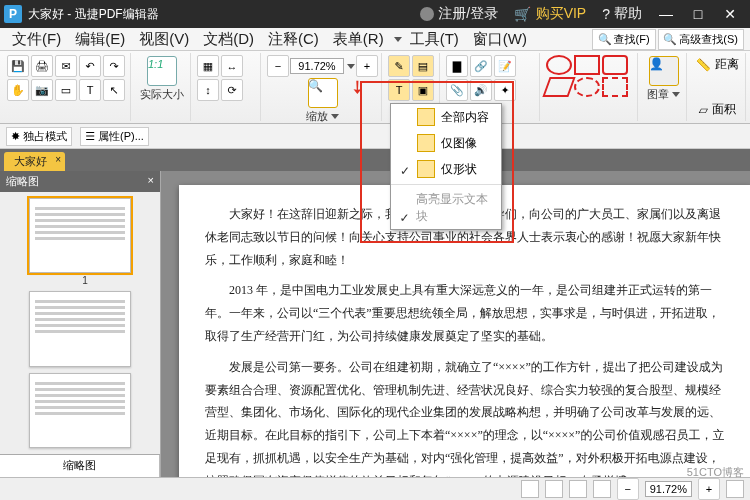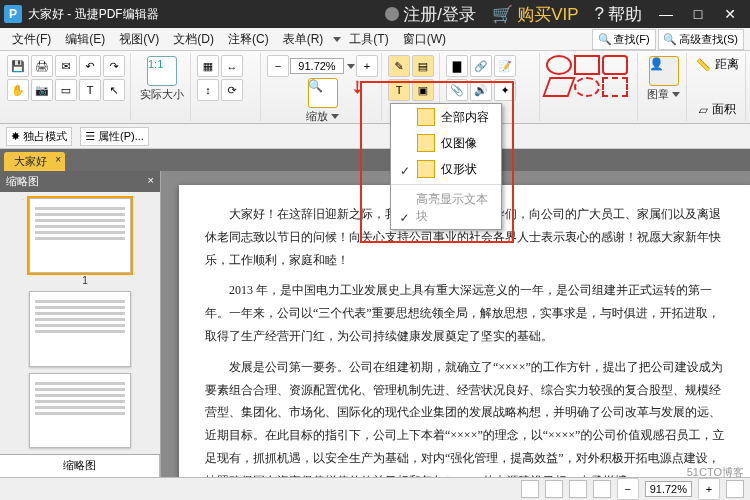--- a/index.html
+++ b/index.html
@@ -2,27 +2,27 @@
 <html><head>
 <meta charset="utf-8">
 <style>
 html,body{margin:0;padding:0;font-family:"Microsoft YaHei","SimSun",sans-serif;font-size:12px;background:#f0f0f0;overflow:hidden}
 #app{width:750px;height:500px;background:#e8e8e8;position:relative;display:flex;flex-direction:column}
 
 .titlebar{height:28px;background:#2b2b2b;color:#fff;display:flex;align-items:center;padding:0 4px}
 .titlebar .logo{width:18px;height:18px;background:#3aa0e0;margin-right:6px;display:flex;align-items:center;justify-content:center;color:#fff;font-weight:bold;border-radius:2px}
 .titlebar .title{font-size:12px}
 .titlebar .spacer{flex:1}
-.titlebar .tbtn{display:flex;align-items:center;gap:4px;padding:0 8px;color:#eee;font-size:17px}
+.titlebar .tbtn{display:flex;align-items:center;gap:4px;padding:0 8px;color:#eee;font-size:14px}
 .titlebar .tbtn .ic{width:14px;height:14px;border-radius:50%;background:#888;display:inline-block}
 .titlebar .vip{color:#f4c542}
 .titlebar .winbtn{width:32px;text-align:center;font-size:14px}
 
 .menubar{height:22px;background:#f5f5f5;border-bottom:1px solid #ccc;display:flex;align-items:center;padding:0 6px;gap:2px}
-.menubar .mitem{padding:2px 6px;font-size:12px;color:#222}
+.menubar .mitem{padding:2px 6px;font-size:15px;color:#222}
 .menubar .msep{flex:1}
 .menubar .mfind{display:flex;align-items:center;gap:2px;padding:2px 5px;border:1px solid #ccc;background:#fff;font-size:11px}
 
 .ribbon{height:68px;background:linear-gradient(#fafafa,#eee);border-bottom:1px solid #bbb;display:flex;align-items:stretch;padding:2px 4px;gap:3px;position:relative}
 .rgroup{display:flex;flex-direction:column;align-items:center;justify-content:space-between;padding:2px 3px;border-right:1px solid #ddd}
 .rgroup:last-child{border-right:none}
 .bigbtn{display:flex;flex-direction:column;align-items:center;gap:1px;padding:1px 3px}
 .bigbtn .bicon{width:28px;height:28px;background:#ffd24d;border:1px solid #d8a500;border-radius:3px}
 .bigbtn .blabel{font-size:11px;color:#333;display:flex;align-items:center;gap:1px}
 .rowicons{display:flex;gap:2px;flex-wrap:wrap;max-width:120px}
@@ -130,21 +130,21 @@
         <div class="smicon">↷</div>
         <div class="smicon">✋</div>
         <div class="smicon">📷</div>
         <div class="smicon">▭</div>
         <div class="smicon">T</div>
         <div class="smicon">↖</div>
       </div>
     </div>
     <div class="rgroup">
       <div class="bigbtn">
-        <div class="bicon" style="background:#fff;border-color:#7aa;"><span style="color:#2a7;font-size:11px">1:1</span></div>
+        <div class="bicon" style="background:#fff;border-color:#7aa;font-style:italic;"><span style="color:#2a7;font-size:11px">1:1</span></div>
         <div class="blabel">
             <span>实际大小</span>
           </div>
       </div>
     </div>
     <div class="rgroup">
       <div class="rowicons" style="max-width:60px">
         <div class="smicon">▦</div>
         <div class="smicon">↔</div>
         <div class="smicon">↕</div>

